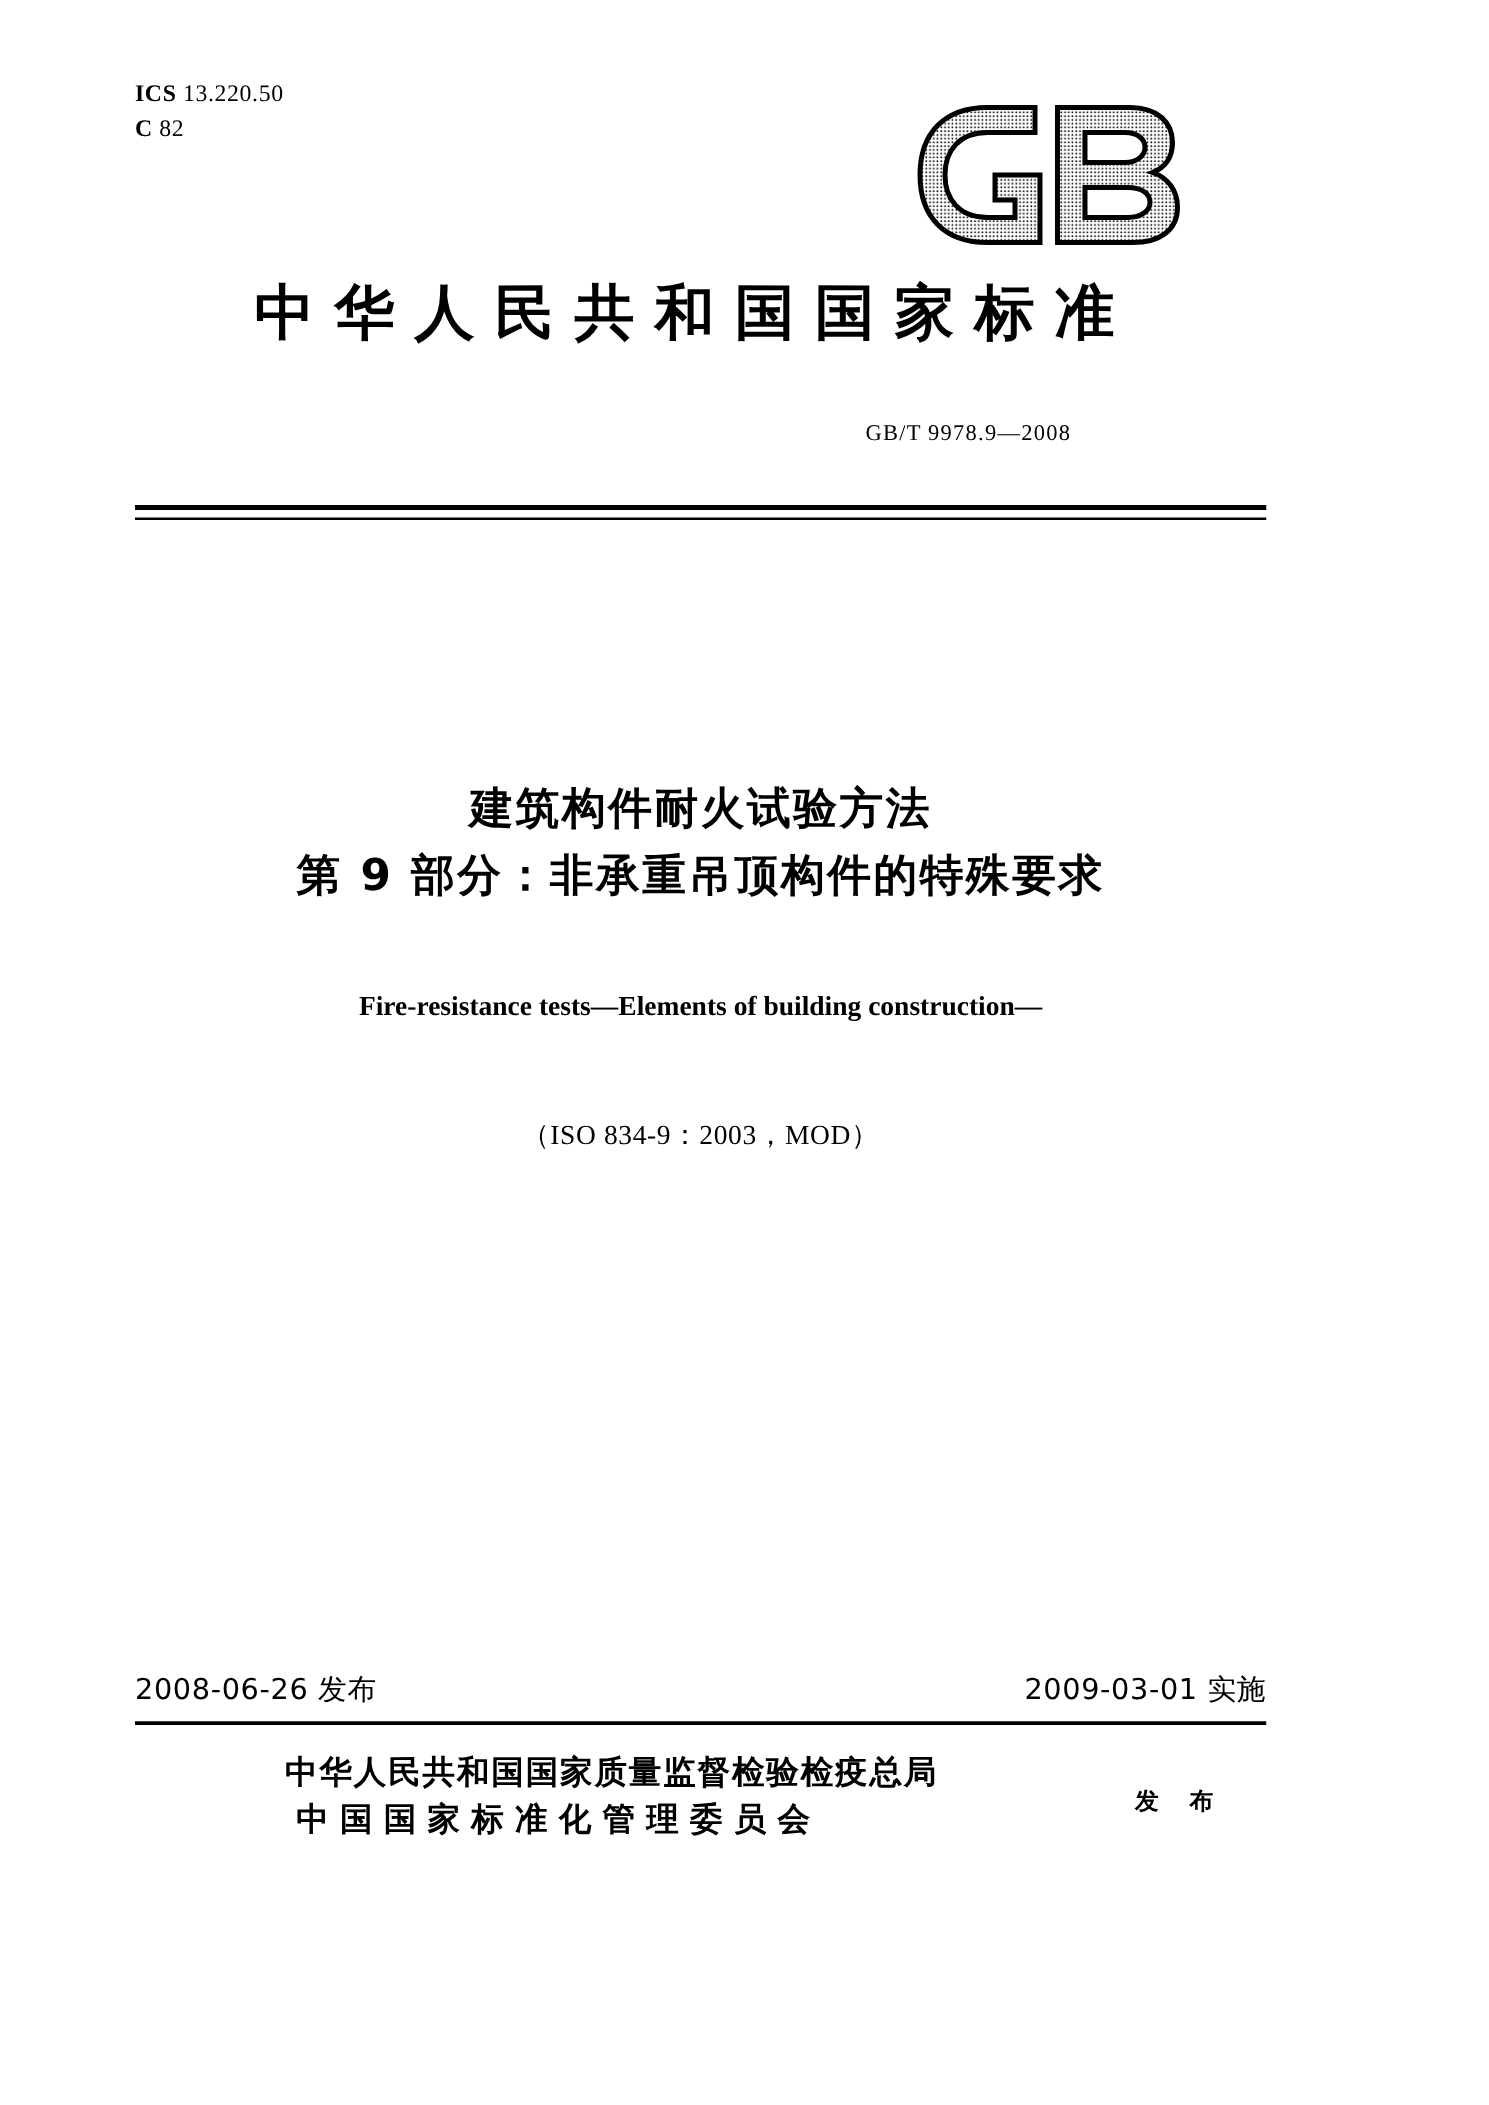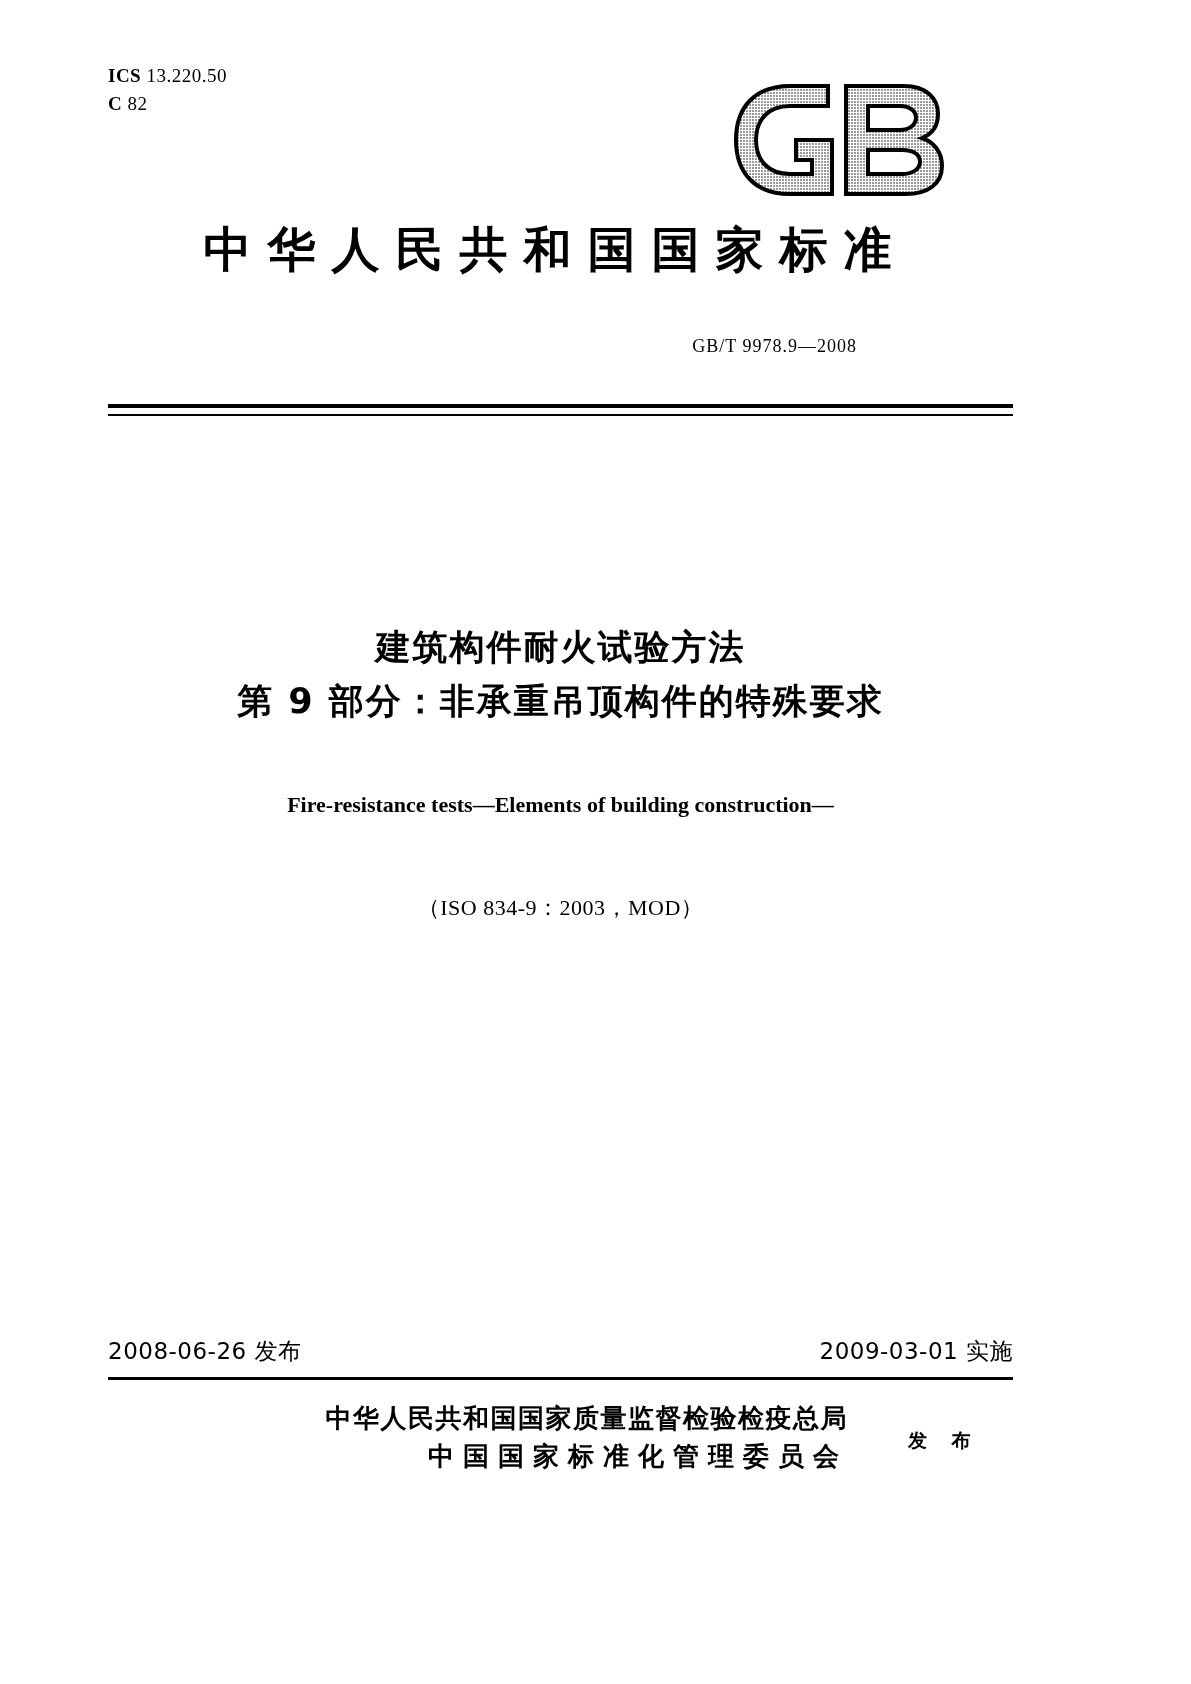--- a/index.html
+++ b/index.html
@@ -152,21 +152,21 @@
     left: 108px;
     top: 1400px;
     width: 905px;
     height: 110px;
   }
   .issuer-names {
     position: absolute;
     left: 120px;
     top: 0;
     width: 620px;
-    text-align: right;
+    text-align: left;
     font-family: "DejaVu Sans", sans-serif;
     font-weight: bold;
     font-size: 26px;
     line-height: 1.45;
   }
   .issuer-names .n1 { letter-spacing: 1.5px; }
   .issuer-names .n2 { letter-spacing: 9px; text-indent: 9px; }
   .issuer-publish {
     position: absolute;
     left: 800px;

